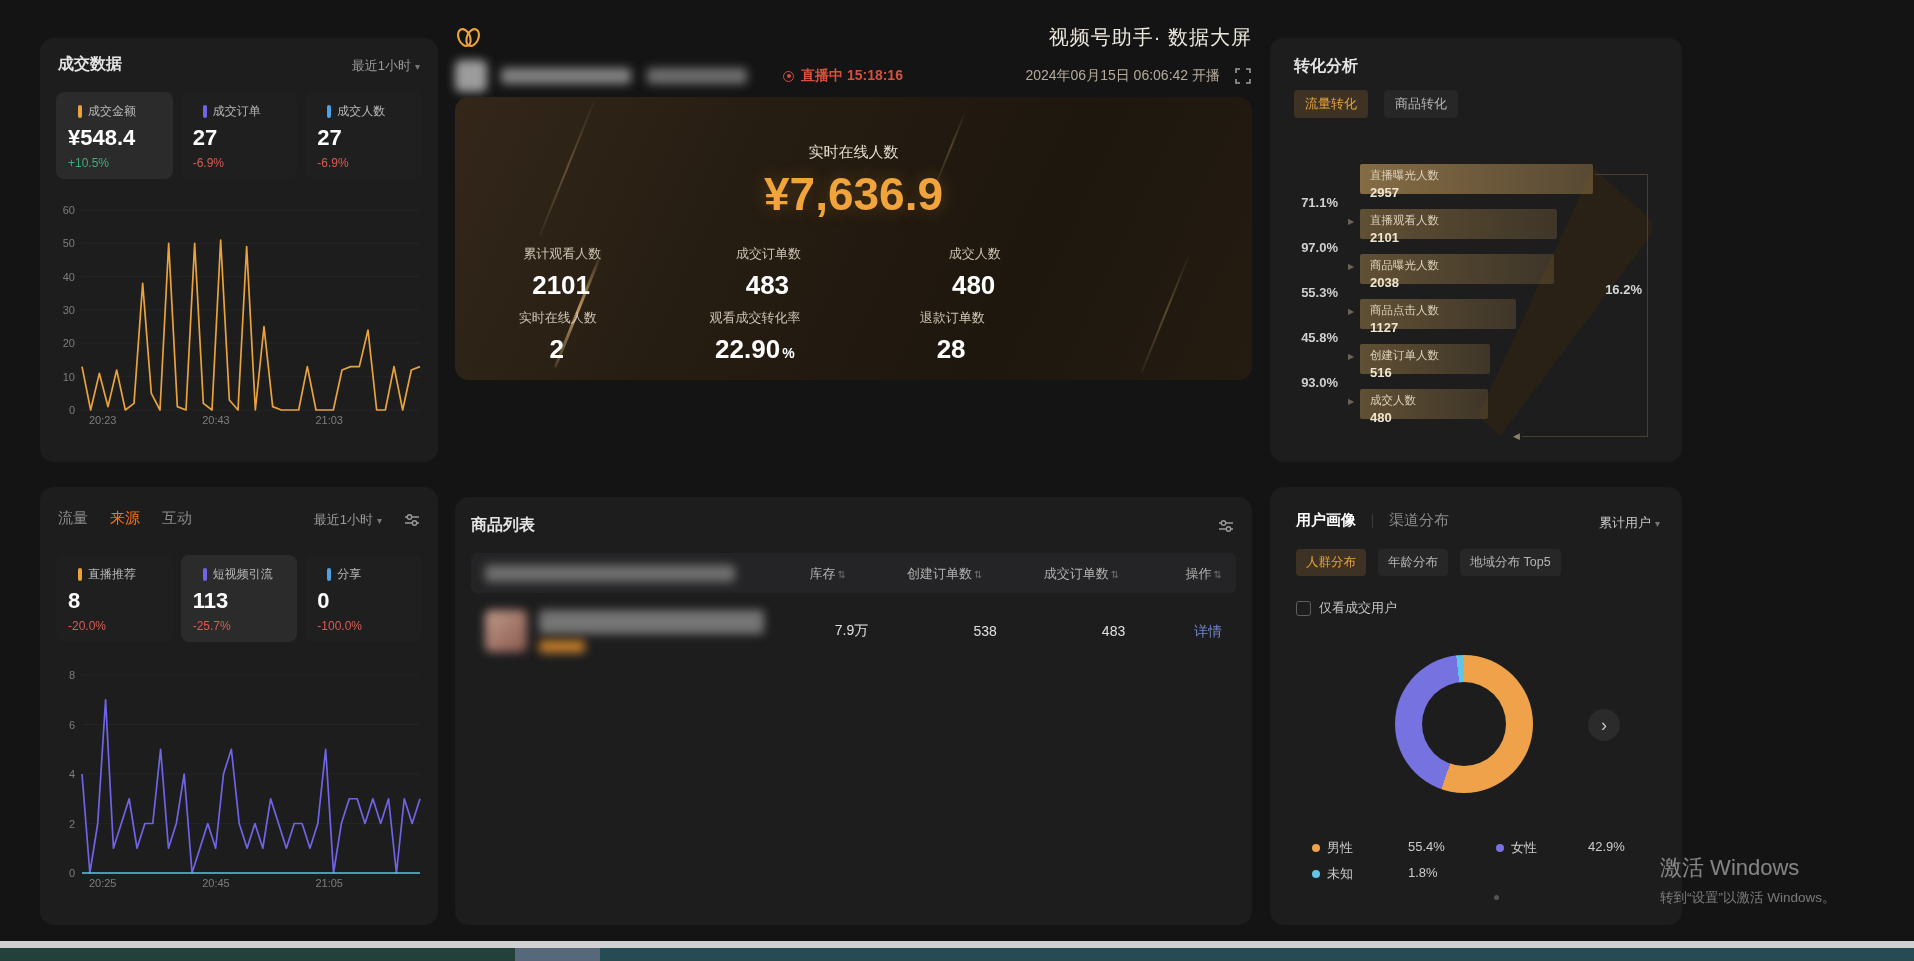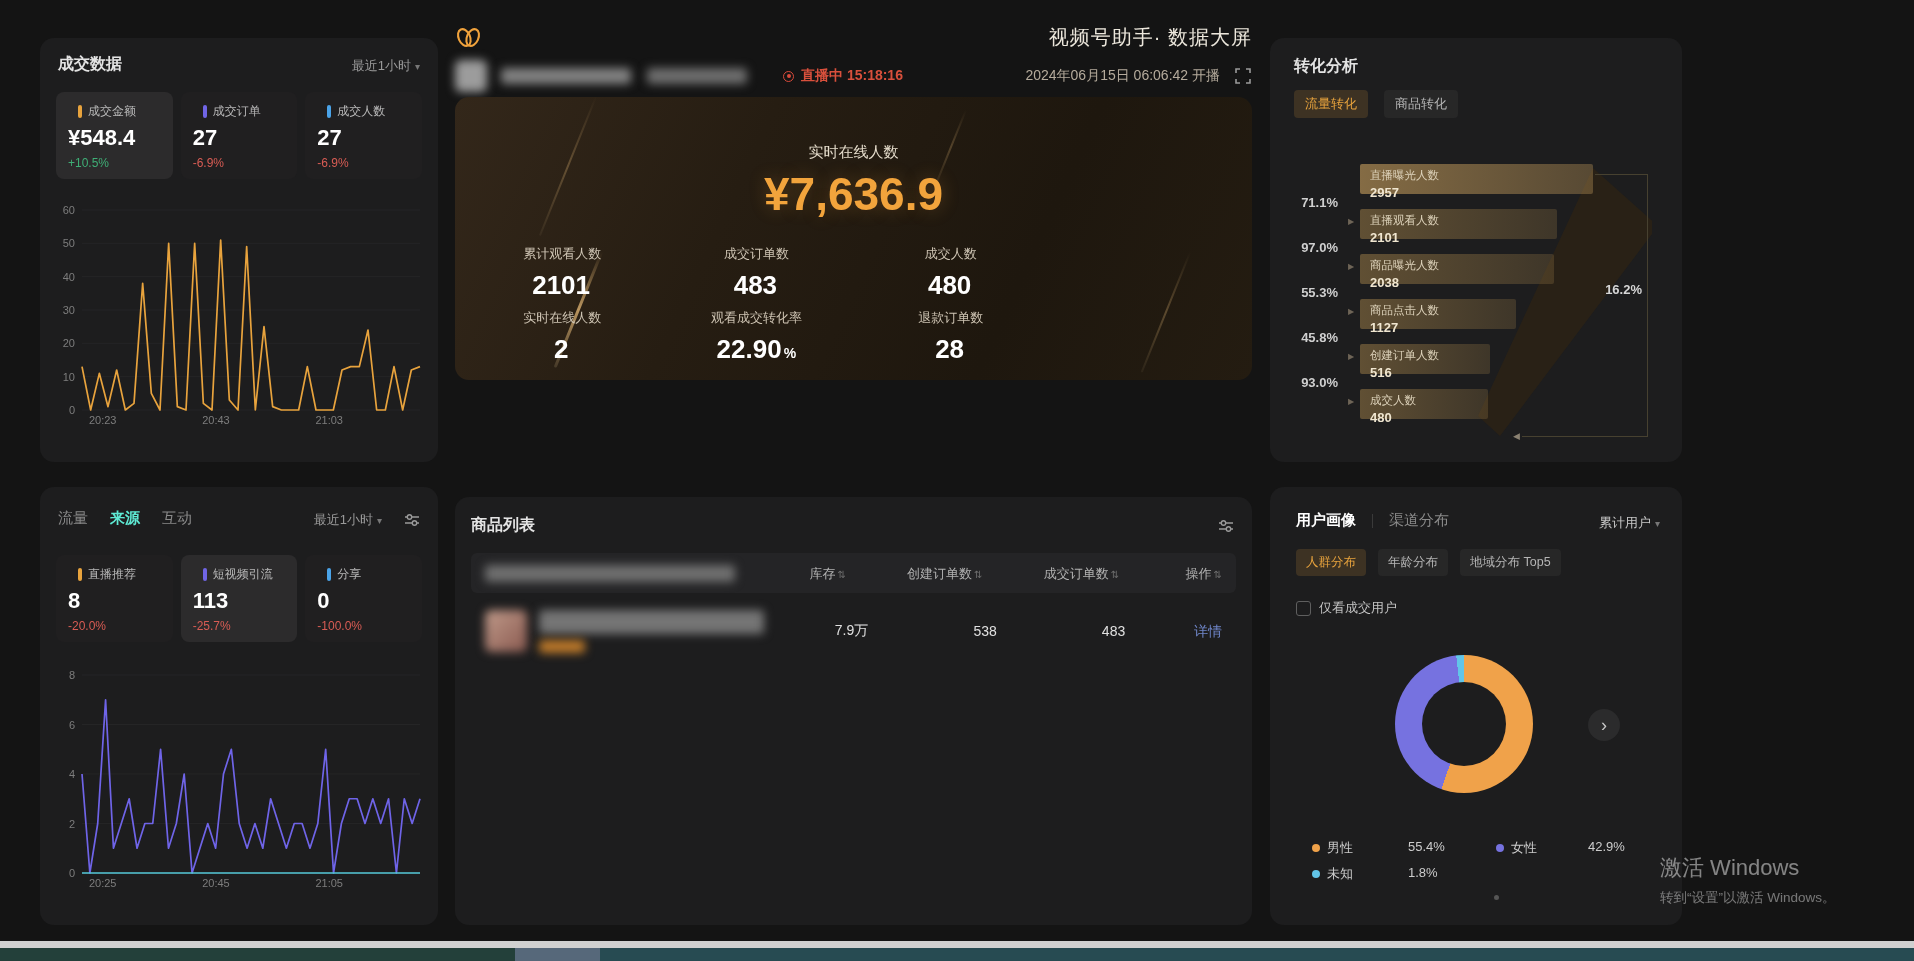--- a/index.html
+++ b/index.html
@@ -45,21 +45,21 @@
   #live-text { color:#d8503c; font-size:14px; font-weight:bold; }
   #start-info { margin-left:auto; color:#b5ab9c; font-size:14px; }
 
   
   #summary-card { position:absolute; left:455px; top:97px; width:797px; height:283px; border-radius:14px; overflow:hidden;
      background:linear-gradient(115deg,#33271a 0%,#261d12 35%,#1e170e 70%,#27201ifier 100%);
      background:linear-gradient(115deg,#33271a 0%,#261d12 35%,#1e170e 70%,#241c11 100%); }
   .streak { position:absolute; width:2px; border-radius:2px; background:linear-gradient(to bottom,rgba(255,205,130,0),rgba(255,205,130,.75),rgba(255,225,170,.15)); transform:rotate(22deg); }
   #sum-title { position:absolute; top:46px; width:100%; text-align:center; font-size:15px; color:#e6ddcc; }
   #sum-amount { position:absolute; top:70px; width:100%; text-align:center; font-size:46px; font-weight:bold; color:#f2a43c; text-shadow:0 0 18px rgba(242,164,60,.25); }
-  .sumrow { position:absolute; left:10px; right:10px; display:flex; }
+  .sumrow { position:absolute; left:10px; right:10px; display:flex;gap:12px; }
   .sumcell { width:25%; text-align:center; }
   .sumlab { font-size:13px; color:#cfc5b4; }
   .sumval { margin-top:7px; font-size:26px; font-weight:bold; color:#ffffff; }
   .suf { font-size:14px; font-weight:bold; margin-left:2px; }
 
   
   .tabbtn { display:inline-block; padding:5px 11px; border-radius:4px; background:#272727; color:#b5b5b5; font-size:13px; cursor:pointer; }
   .tabbtn.active { background:rgba(232,163,61,.16); color:#e8a33d; }
   #funnel-zone { position:absolute; left:0; top:0; width:412px; height:424px; }
   .funnel-bar { position:absolute; left:90px; height:30px; padding:4px 10px; border-radius:2px;
@@ -191,21 +191,21 @@
             <div style="left: 38%;">20:43</div>
             <div style="left: 71.5%;">21:03</div>
           </div>
       </div>
     </div>
   </div>
 
   <div class="panel" style="left:40px;top:487px;width:398px;height:438px;">
     <div style="position:absolute;left:18px;top:22px;display:flex;gap:22px;font-size:15px;">
       <span class="dim" style="cursor:pointer;">流量</span>
-      <span style="color:#5eead4;font-weight:bold;cursor:pointer;">来源</span>
+      <span style="color:#f97316;font-weight:normal;cursor:pointer;">来源</span>
       <span class="dim" style="cursor:pointer;">互动</span>
     </div>
     <div class="range" style="position:absolute;right:56px;top:24px;">
       <span>最近1小时</span>
       <span class="caret">▾</span>
     </div>
     <svg class="icon-sliders" width="16" height="16" viewBox="0 0 16 16" style="position:absolute;right:18px;top:25px;">
       <path d="M1 5 H15 M1 11 H15" stroke="#9a9a9a" stroke-width="1.4"></path>
       <circle cx="5.5" cy="5" r="2.2" fill="#1d1d1e" stroke="#9a9a9a" stroke-width="1.4"></circle>
       <circle cx="10.5" cy="11" r="2.2" fill="#1d1d1e" stroke="#9a9a9a" stroke-width="1.4"></circle>

